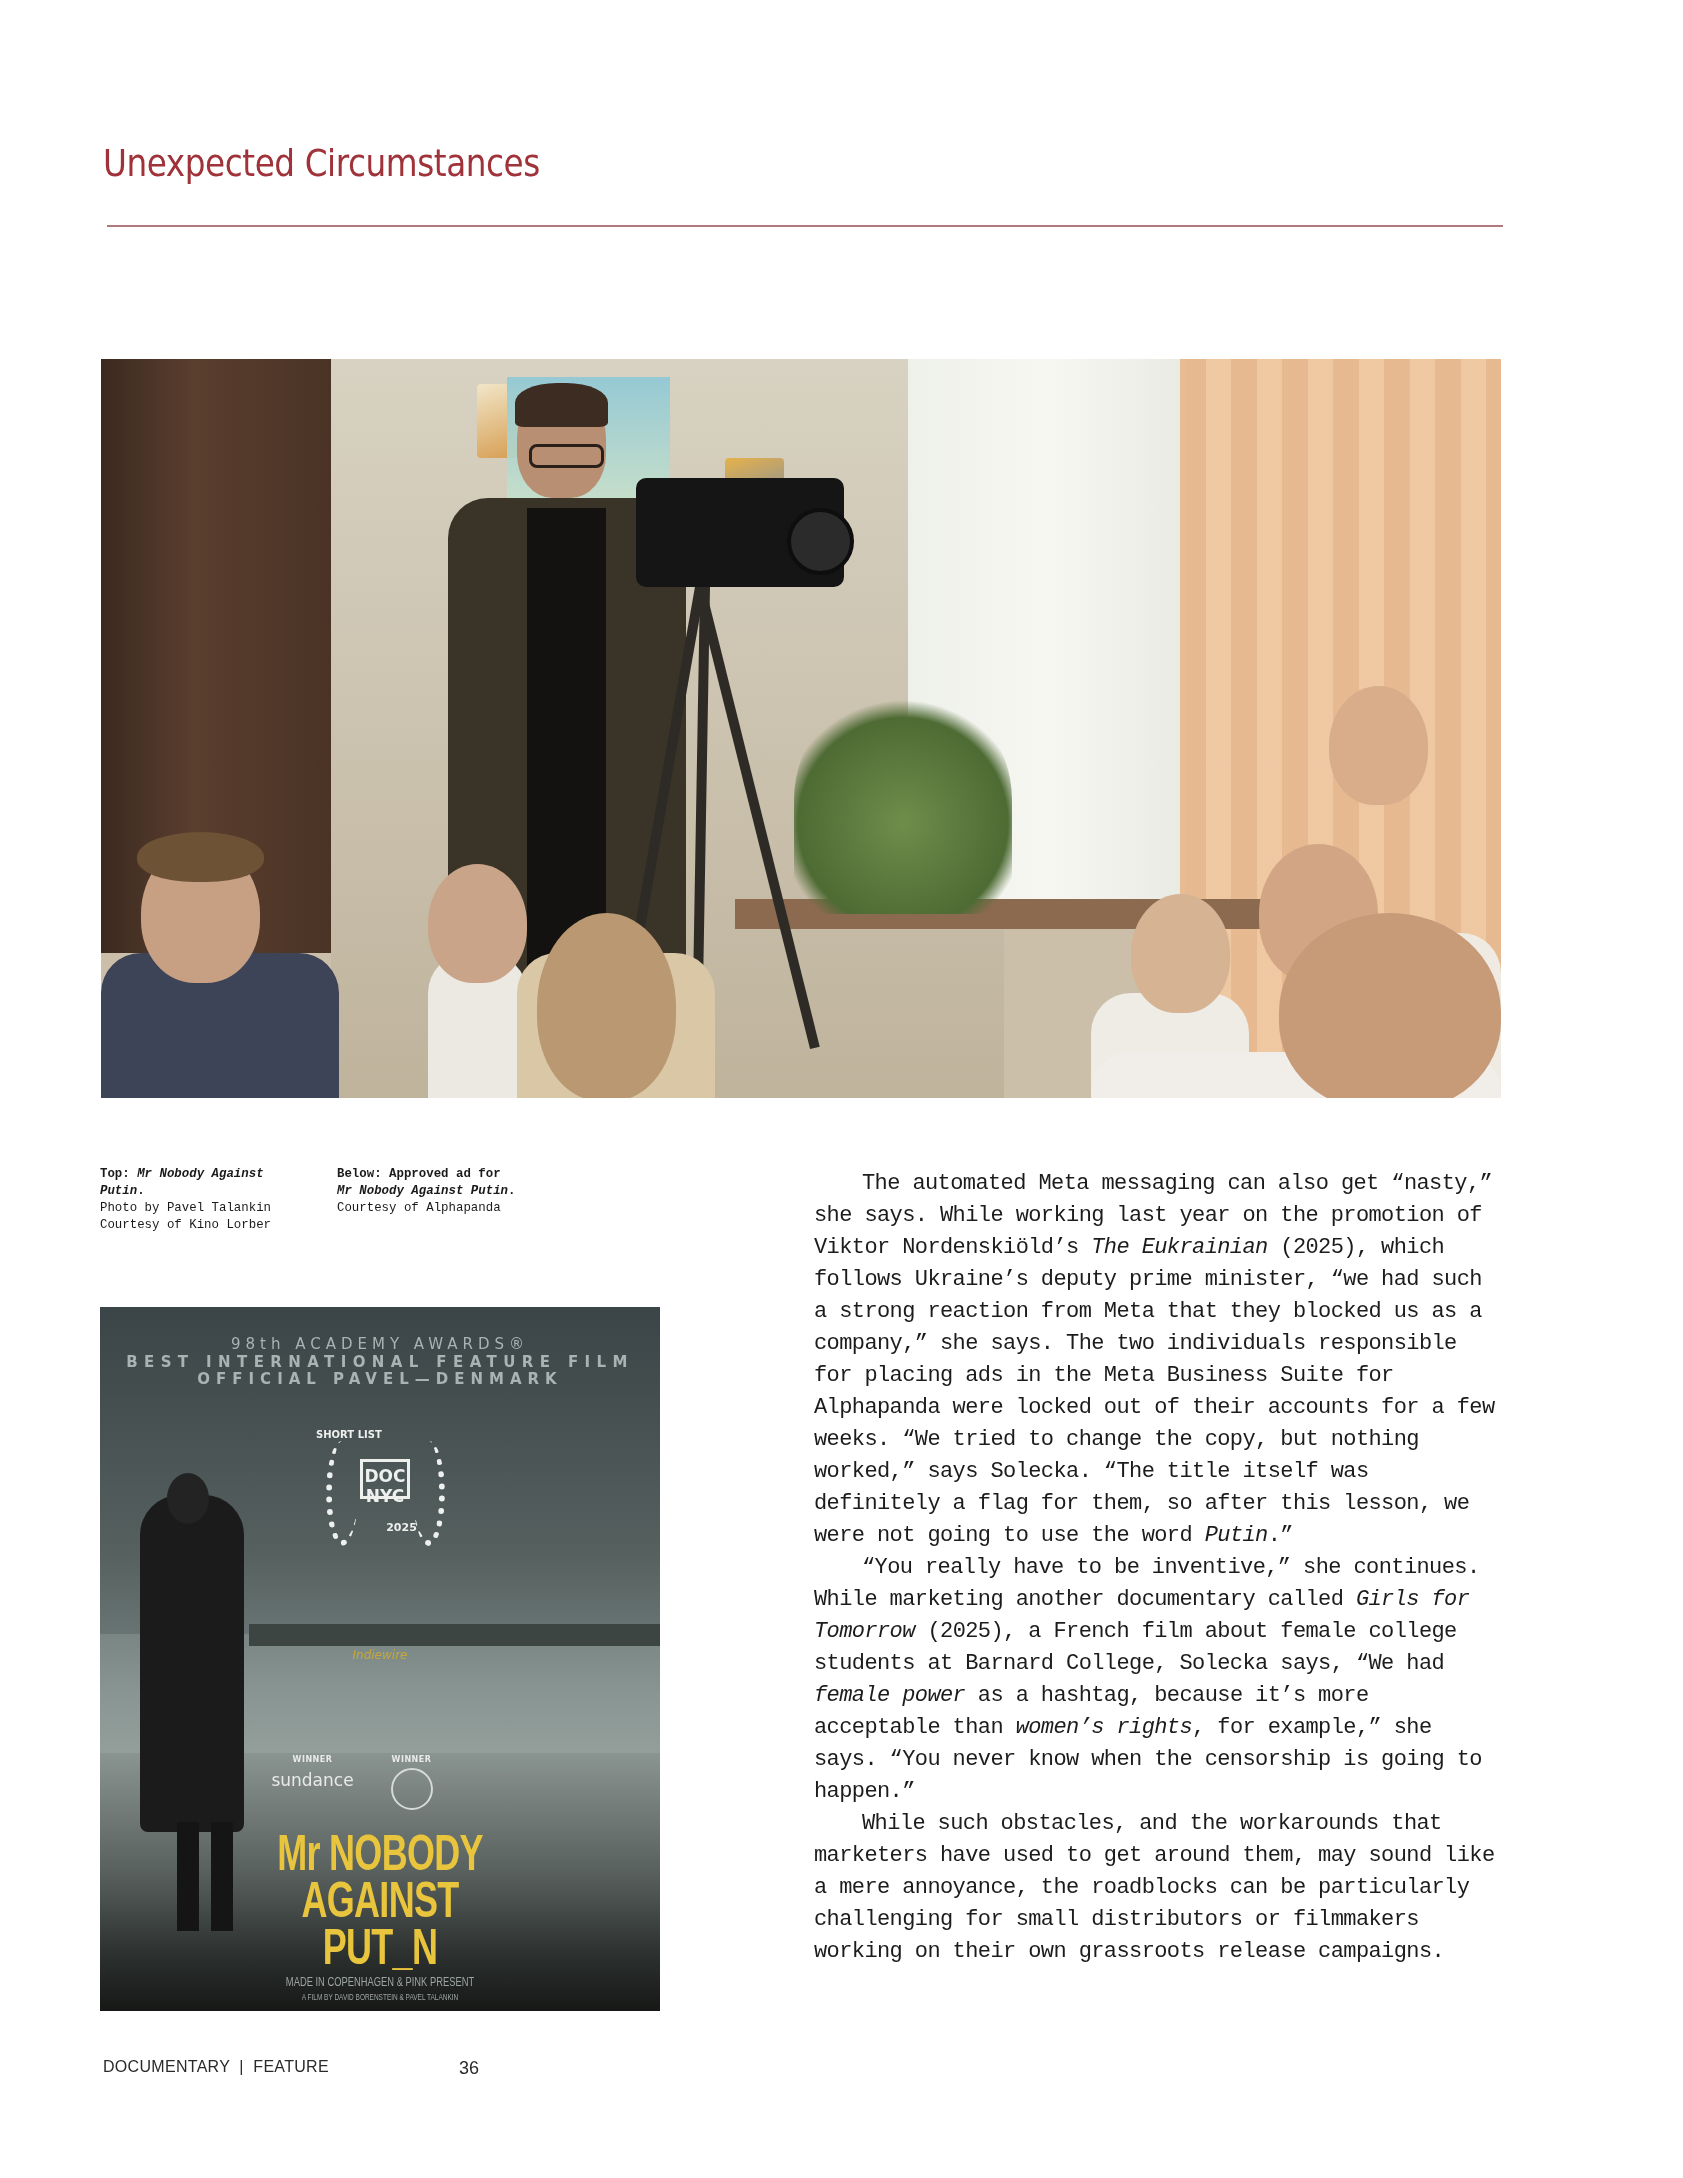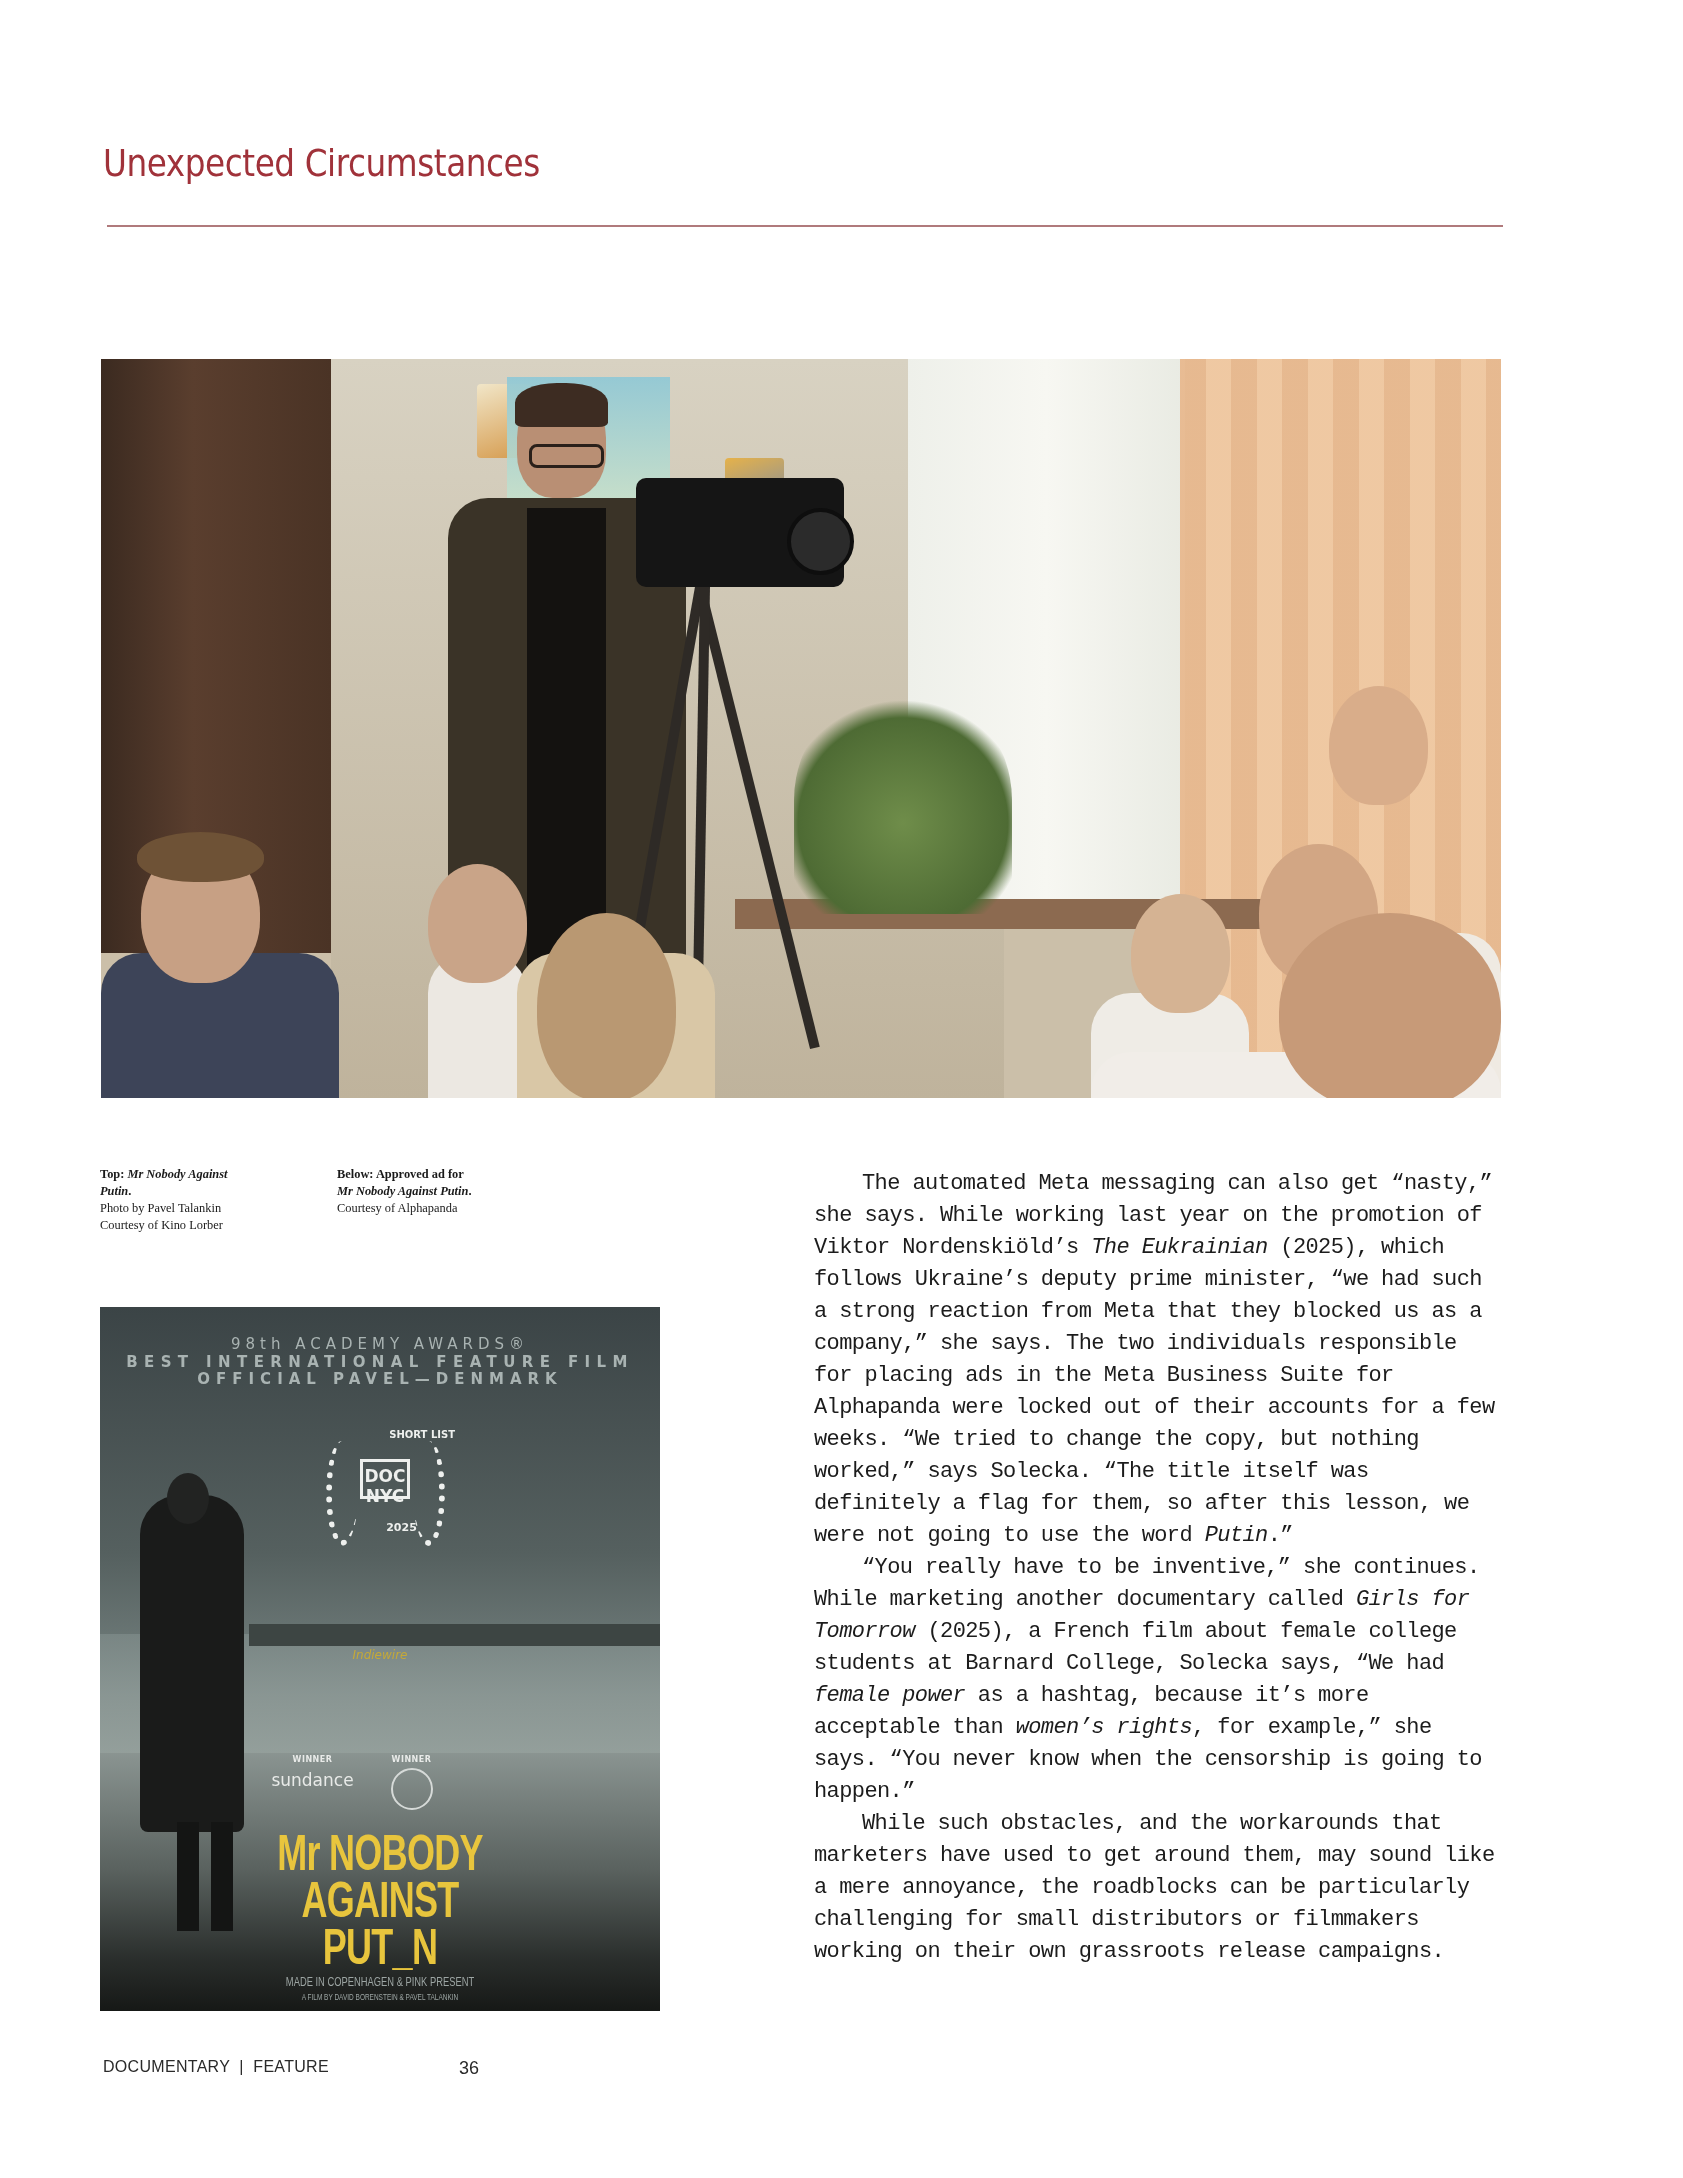--- a/index.html
+++ b/index.html
@@ -27,41 +27,41 @@
   .photo .tripod { position:absolute; left:594px; top:228px; width:10px; height:475px; background:#2e2a26; transform:rotate(10deg); transform-origin:top; }
   .photo .tripod.l2 { transform:rotate(-14deg); }
   .photo .tripod.l3 { left:599px; transform:rotate(1deg); }
   .photo .plant { position:absolute; left:693px; top:327px; width:218px; height:228px; border-radius:50% 50% 10% 10%; background:radial-gradient(circle at 50% 60%,#6f8d4a,#4e6b34 60%,rgba(0,0,0,0) 70%); }
   .photo .kid { position:absolute; border-radius:50% 50% 45% 45%; }
   .photo .body { position:absolute; border-radius:40px 40px 0 0; }
   .poster1 { position:absolute; left:376px; top:25px; width:54px; height:74px; background:linear-gradient(160deg,#f1e6c8,#d59a4c); border-radius:4px; }
   .poster2 { position:absolute; left:406px; top:18px; width:163px; height:168px; background:linear-gradient(180deg,#8ec8d6,#d8e9c8); opacity:.9; }
   .poster3 { position:absolute; left:624px; top:99px; width:59px; height:74px; background:linear-gradient(160deg,#e6b24a,#5a7fc1); border-radius:4px; }
 
-  .caption { position:absolute; font-family:Liberation Serif, serif; font-size:12.4px; line-height:17px; color:#1a1a1a; }
+  .caption { position:absolute; font-family:Liberation Mono, monospace; font-size:12.4px; line-height:17px; color:#1a1a1a; }
   .caption .bold { font-weight:bold; }
   .caption .bi { font-weight:bold; font-style:italic; }
   .caption-top { left:100px; top:1166px; width:198px; }
   .caption-below { left:337px; top:1166px; width:218px; }
 
   .poster { position:absolute; left:100px; top:1307px; width:560px; height:704px; overflow:hidden;
     background:linear-gradient(180deg,#3b4446 0%,#55605f 35%,#778482 55%,#5e6a66 70%,#2b302e 90%,#1a1d1b 100%); }
   .poster .water { position:absolute; left:0; top:327px; width:100%; height:119px; background:linear-gradient(180deg,#7d8a88,#9ea9a5); opacity:.8; }
   .poster .horizon { position:absolute; left:149px; top:317px; width:412px; height:22px; background:#3d4543; }
   .poster .ground { position:absolute; left:0; top:446px; width:100%; height:258px; background:linear-gradient(180deg,#8a9491,#5a625f 45%,#2a2e2c 80%,#161816); }
   .poster .figure { position:absolute; left:40px; top:188px; width:104px; height:337px; background:#1a1b1a; border-radius:40px 40px 8px 8px; }
   .poster .figure-head { position:absolute; left:67px; top:166px; width:42px; height:51px; border-radius:50%; background:#222322; }
   .poster .leg1 { position:absolute; left:77px; top:515px; width:22px; height:109px; background:#141514; }
   .poster .leg2 { position:absolute; left:111px; top:515px; width:22px; height:109px; background:#141514; }
   .poster .topline { position:absolute; left:0; width:100%; text-align:center; font-family:"DejaVu Sans", sans-serif; color:#a9b3b2; font-size:15px; letter-spacing:5px; }
   .poster .t1 { top:28px; }
   .poster .t2 { top:46px; font-weight:bold; letter-spacing:6.4px; }
   .poster .t3 { top:63px; font-weight:bold; letter-spacing:6px; }
   .laurel { position:absolute; left:216px; top:114px; width:139px; height:119px; }
-  .laurel .short { position:absolute; left:0; top:8px; width:139px; text-align:right; font-family:"DejaVu Sans", sans-serif; font-weight:bold; color:#eef0ee; font-size:10px; line-height:11px; }
+  .laurel .short { position:absolute; left:0; top:8px; width:139px; text-align:left; font-family:"DejaVu Sans", sans-serif; font-weight:bold; color:#eef0ee; font-size:10px; line-height:11px; }
   .laurel .box { position:absolute; left:44px; top:38px; width:50px; height:40px; border:3px solid #eef0ee; color:#eef0ee; font-family:"DejaVu Sans", sans-serif; font-weight:bold; font-size:17px; line-height:20px; text-align:center; padding-top:4px; box-sizing:border-box; }
   .laurel .year { position:absolute; left:16px; top:100px; width:139px; text-align:center; color:#eef0ee; font-family:"DejaVu Sans", sans-serif; font-weight:bold; font-size:11px; }
   .laurel .leafL, .laurel .leafR { position:absolute; top:20px; width:26px; height:99px; border:6px dotted #eef0ee; border-radius:50%; }
   .laurel .leafL { left:10px; border-right:none; border-top:none; }
   .laurel .leafR { right:10px; border-left:none; border-top:none; }
   .quote { position:absolute; left:0; top:277px; width:100%; text-align:center; font-family:"DejaVu Sans", sans-serif; font-weight:bold; font-style:italic; color:#e3c53a; font-size:16px; line-height:20px; }
   .quote-src { position:absolute; left:0; top:341px; width:100%; text-align:center; font-family:"DejaVu Sans", sans-serif; font-style:italic; color:#c6a937; font-size:12px; }
   .award { position:absolute; top:416px; width:119px; text-align:center; color:#e8eae8; font-family:"DejaVu Sans", sans-serif;margin-top:32px; }
   .award .win { font-size:8px; font-weight:bold; letter-spacing:0.5px; }
   .award .name { margin-top:6px; font-size:17px; }

